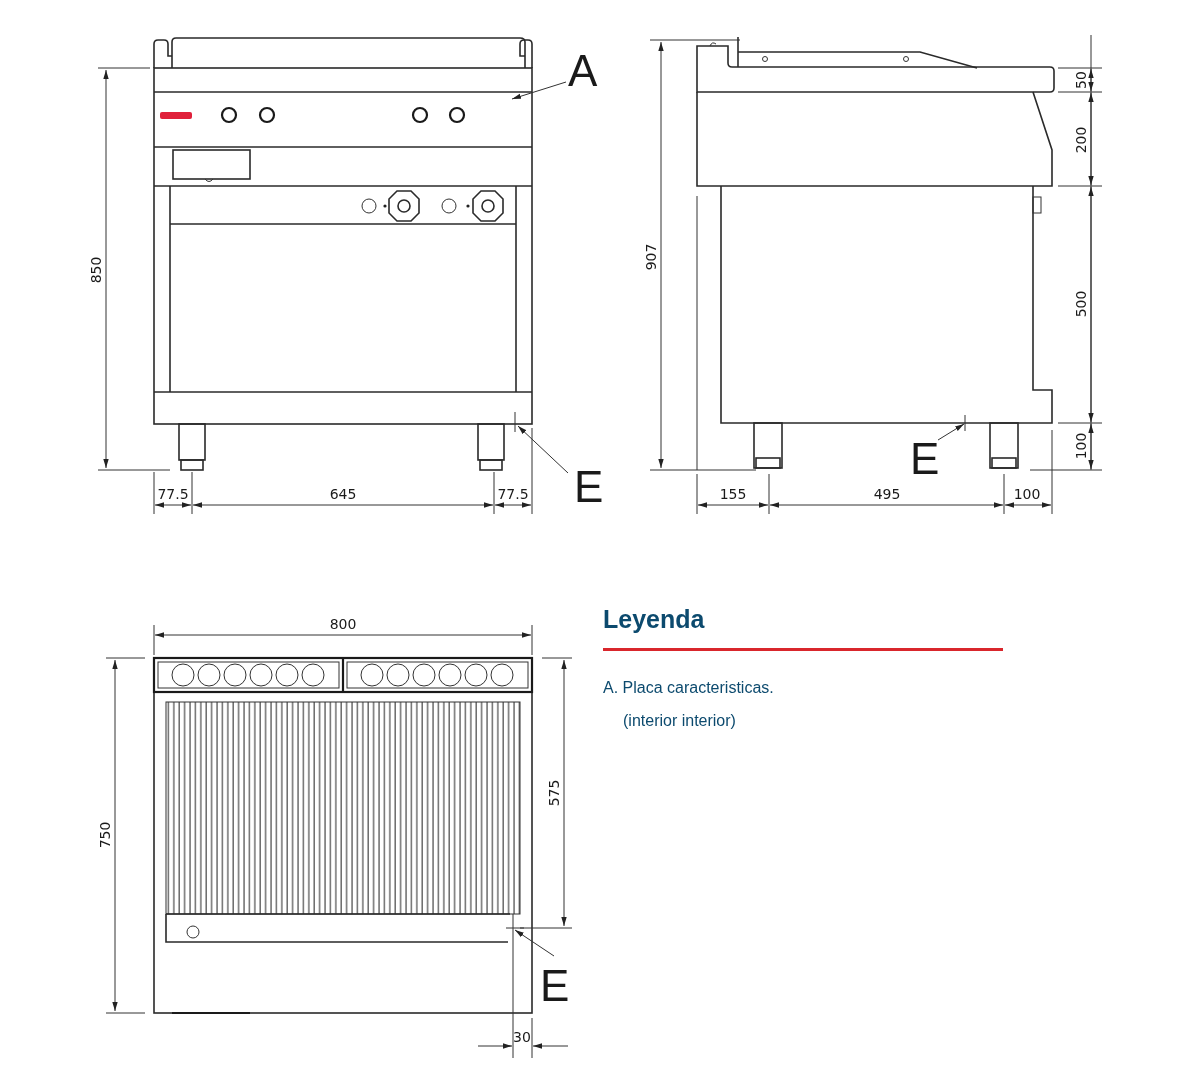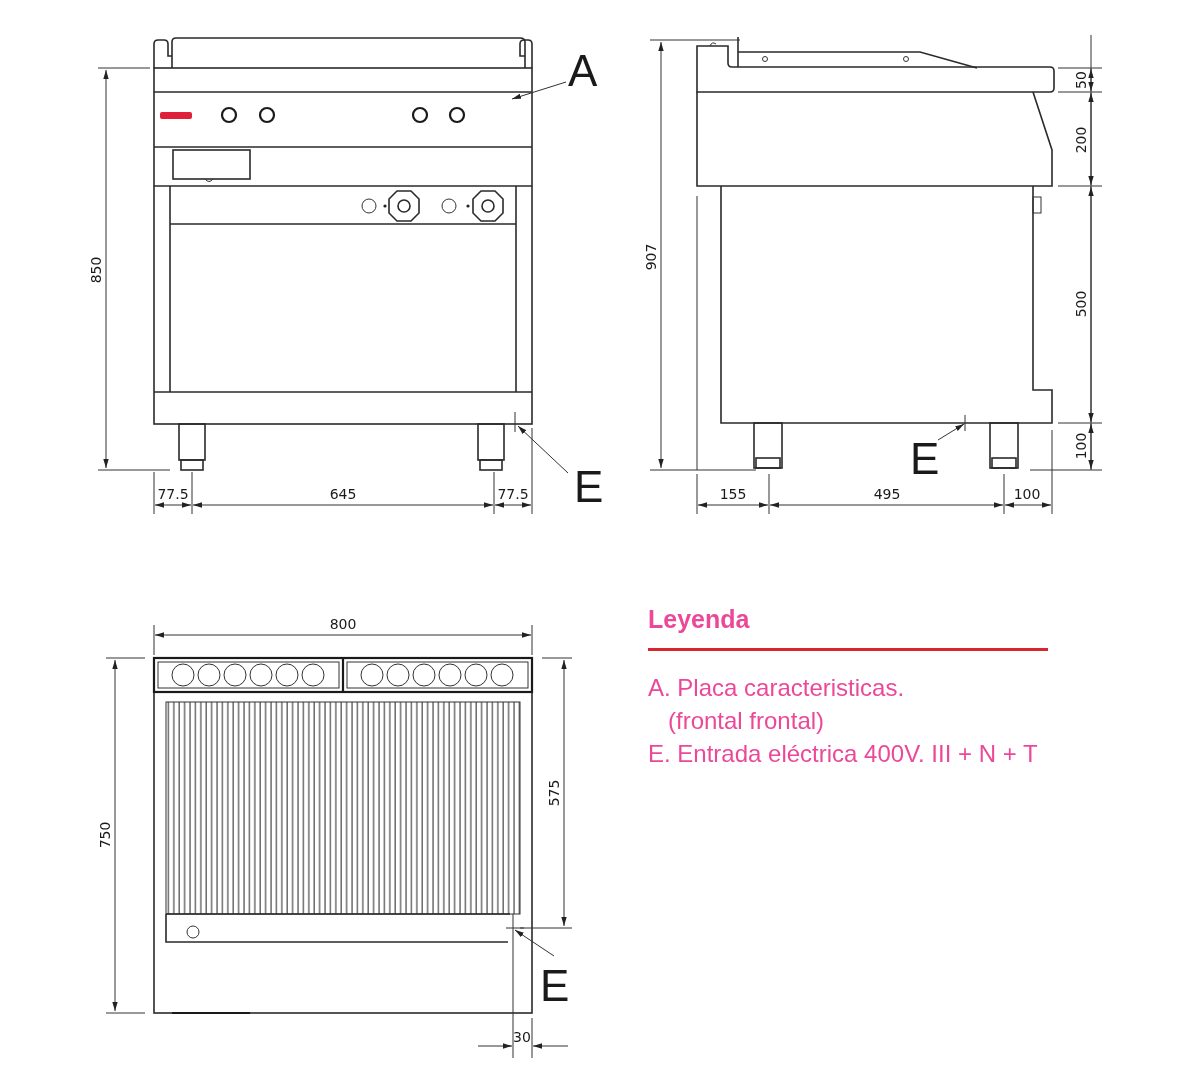--- a/index.html
+++ b/index.html
@@ -5,24 +5,24 @@
     html, body { margin: 0; padding: 0; background: #ffffff; }
     body { width: 1200px; height: 1080px; position: relative; overflow: hidden; font-family: "Liberation Sans", sans-serif; }
     #drawing { position: absolute; left: 0; top: 0; width: 1200px; height: 1080px; }
     svg text { font-family: "DejaVu Sans", "Liberation Sans", sans-serif; fill: #1a1a1a; }
     .ln { stroke: #2a2a2a; stroke-width: 1.6; fill: none; }
     .ln-thin { stroke: #333; stroke-width: 1; fill: none; }
     .ln-bold { stroke: #1a1a1a; stroke-width: 2.2; fill: none; }
     .dim { stroke: #333; stroke-width: 1; fill: none; }
     .dimtxt { font-size: 14px; }
     .callout { font-size: 44px; font-family: "Liberation Sans", sans-serif; }
-    .legend { position: absolute; left: 648px; top: 600px; width: 400px; color: #ec4899; }
+    .legend { position: absolute; left: 603px; top: 600px; width: 400px; color: #0c4a6e; }
     .legend-title { font-family: "Liberation Sans", sans-serif; font-size: 25px; margin: 0; height: 38px; line-height: 38px; }
     .legend-rule { height: 3px; background: #d9262c; margin-top: 10px; width: 400px; }
-    .legend-items { margin-top: 20px; font-size: 24px; line-height: 33px; }
+    .legend-items { margin-top: 20px; font-size: 16px; line-height: 33px; }
     .legend-items .indent { padding-left: 20px; }
     .legend-items .indent2 { padding-left: 25px; }
   </style>
 </head>
 <body>
 
 <svg id="drawing" viewBox="0 0 1200 1080" xmlns="http://www.w3.org/2000/svg">
   <defs>
     <marker id="arr" viewBox="0 0 10 10" refX="10" refY="5" markerWidth="9" markerHeight="9" orient="auto-start-reverse">
       <path d="M0,2 L10,5 L0,8 z" fill="#222"></path>
@@ -208,16 +208,15 @@
     <line class="dim" x1="568" y1="1046" x2="533" y2="1046" marker-end="url(#arr)"></line>
     <text class="dimtxt" x="522" y="1042" text-anchor="middle">30</text>
   </g>
 </svg>
 
 <div class="legend">
   <h2 class="legend-title">Leyenda</h2>
   <div class="legend-rule"></div>
   <div class="legend-items">
     <div>A. Placa caracteristicas.</div>
-    <div class="indent">(frontal frontal)</div>
-    <div>E. Entrada eléctrica 400V. III + N + T</div>
+    <div class="indent">(interior interior)</div>
   </div>
 </div>
 
 </body></html>

